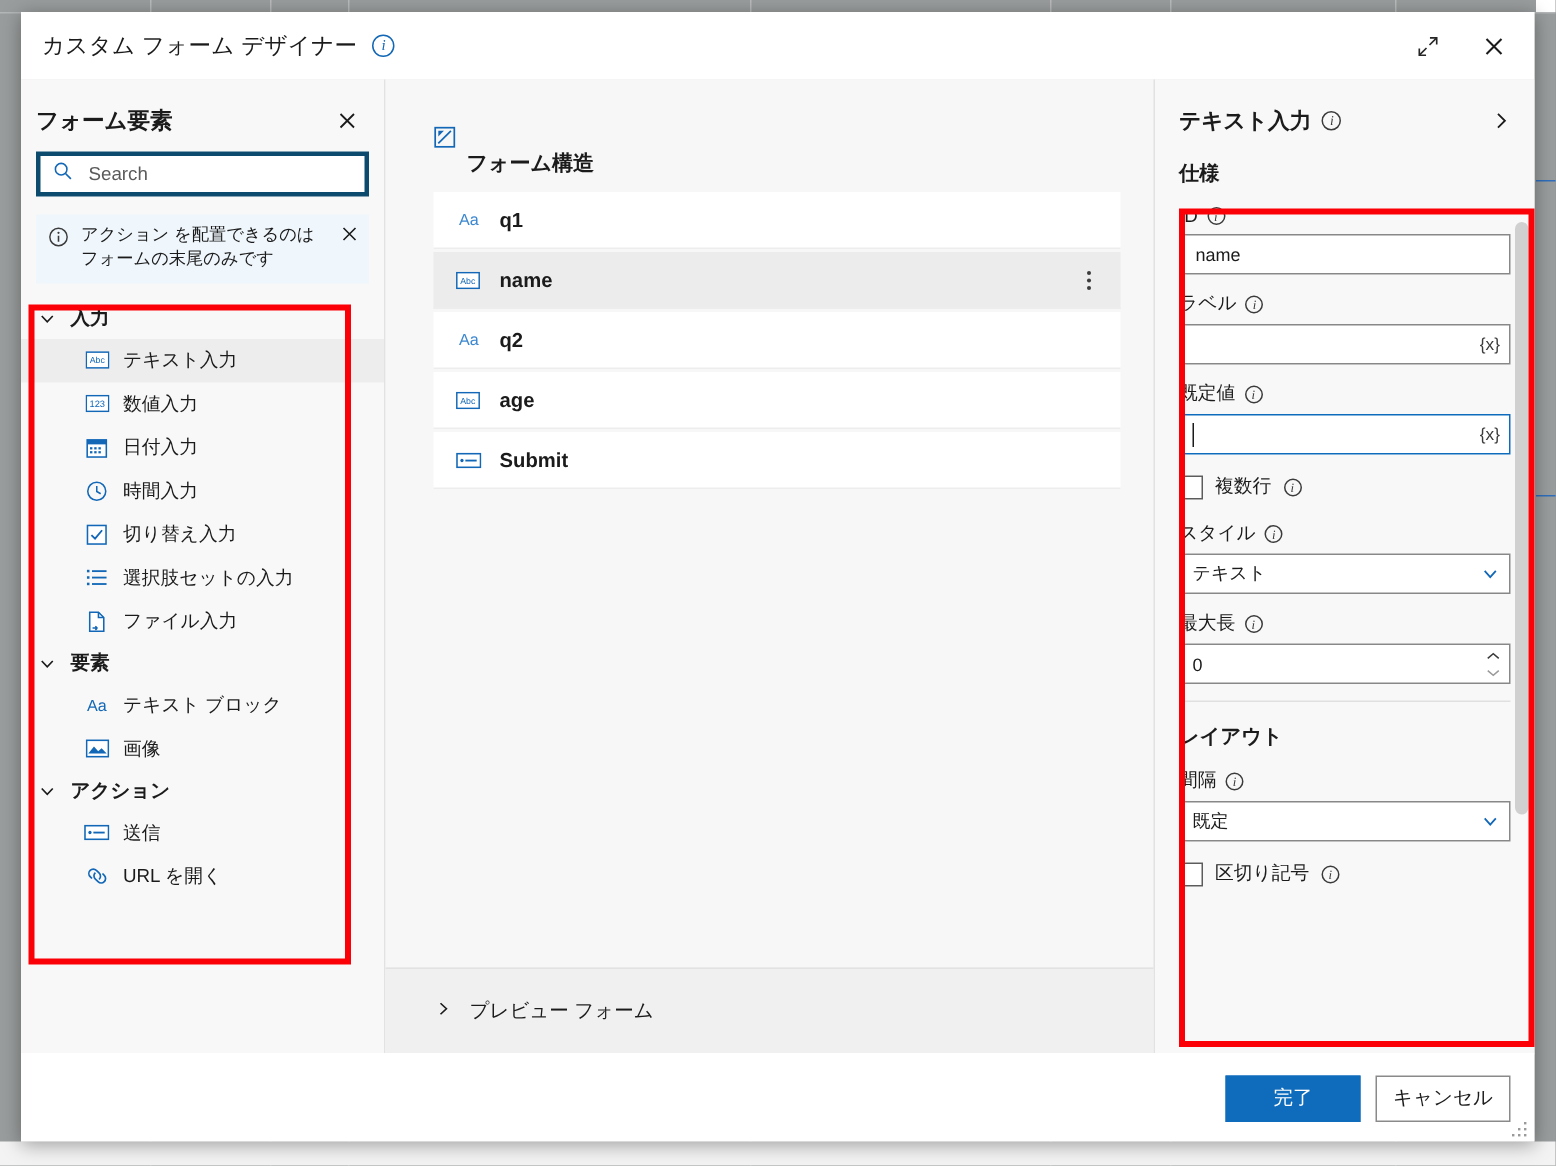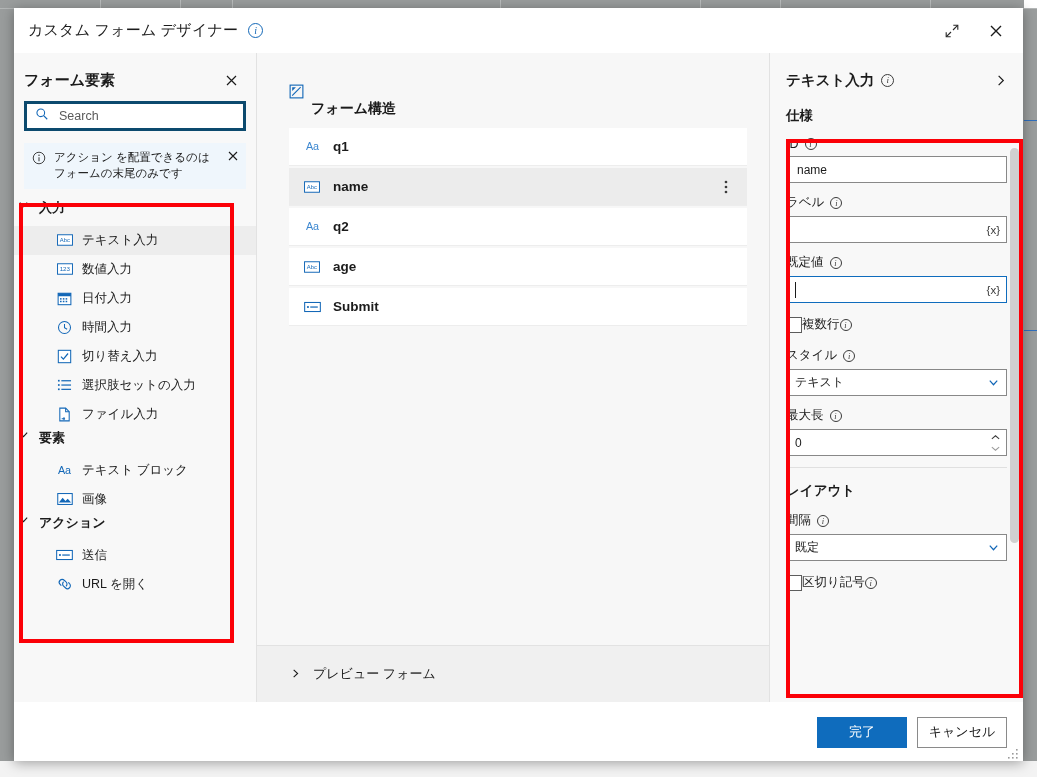--- a/index.html
+++ b/index.html
@@ -116,22 +116,22 @@
   }
   .info-bar .ib-close {
     position: absolute; right: 4px; top: 4px;
     width: 18px; height: 18px;
     display: flex; align-items: center; justify-content: center;
     cursor: pointer;
   }
 
   .palette { margin-top: 10px; }
   .grp-head {
-    display: flex; align-items: flex-start;
-    height: 27px; padding-left: 4px;
+    display: flex; align-items: center;
+    height: 27px; padding-left: 12px;
     cursor: pointer;
   }
   .grp-head .chev { margin-right: 10px; display: flex; }
   .grp-head .glabel { font-size: 13px; font-weight: 700; color: #1b1b1b; }
   .pal-item {
     display: flex; align-items: center;
     height: 29px; padding-left: 42px;
     cursor: pointer; gap: 9px;
   }
   .pal-item.selected { background: #ededed; }
@@ -261,21 +261,21 @@
     display: flex; align-items: center;
     padding: 0 2px 0 8px;
   }
   .spinbox .sv { font-size: 12px; color: #1b1b1b; }
   .spin-btns {
     margin-left: auto; display: flex; flex-direction: column;
     justify-content: center; align-items: center; width: 18px;
   }
   .spin-btns div { height: 11px; display:flex; align-items:center; justify-content:center; cursor:pointer; }
 
-  .chk-row { display: flex; align-items: center; gap: 0; margin: 13px 0 14px 0; text-align: right; }
+  .chk-row { display: flex; align-items: center; gap: 8px; margin: 13px 0 14px 0; text-align: right; }
   .chkbox {
     width: 16px; height: 16px; border: 1.3px solid #5c5c5c;
     background: #ffffff; flex: 0 0 auto; cursor: pointer;
   }
   .chk-label { font-size: 12.5px; color: #1b1b1b; }
 
   .rp-divider { height: 1px; background: #e0e0e0; margin: 4px 16px 0 16px; }
   .rp-scroll-track {
     position: absolute; right: 4px; top: 95px;
     width: 9px; height: 395px;

